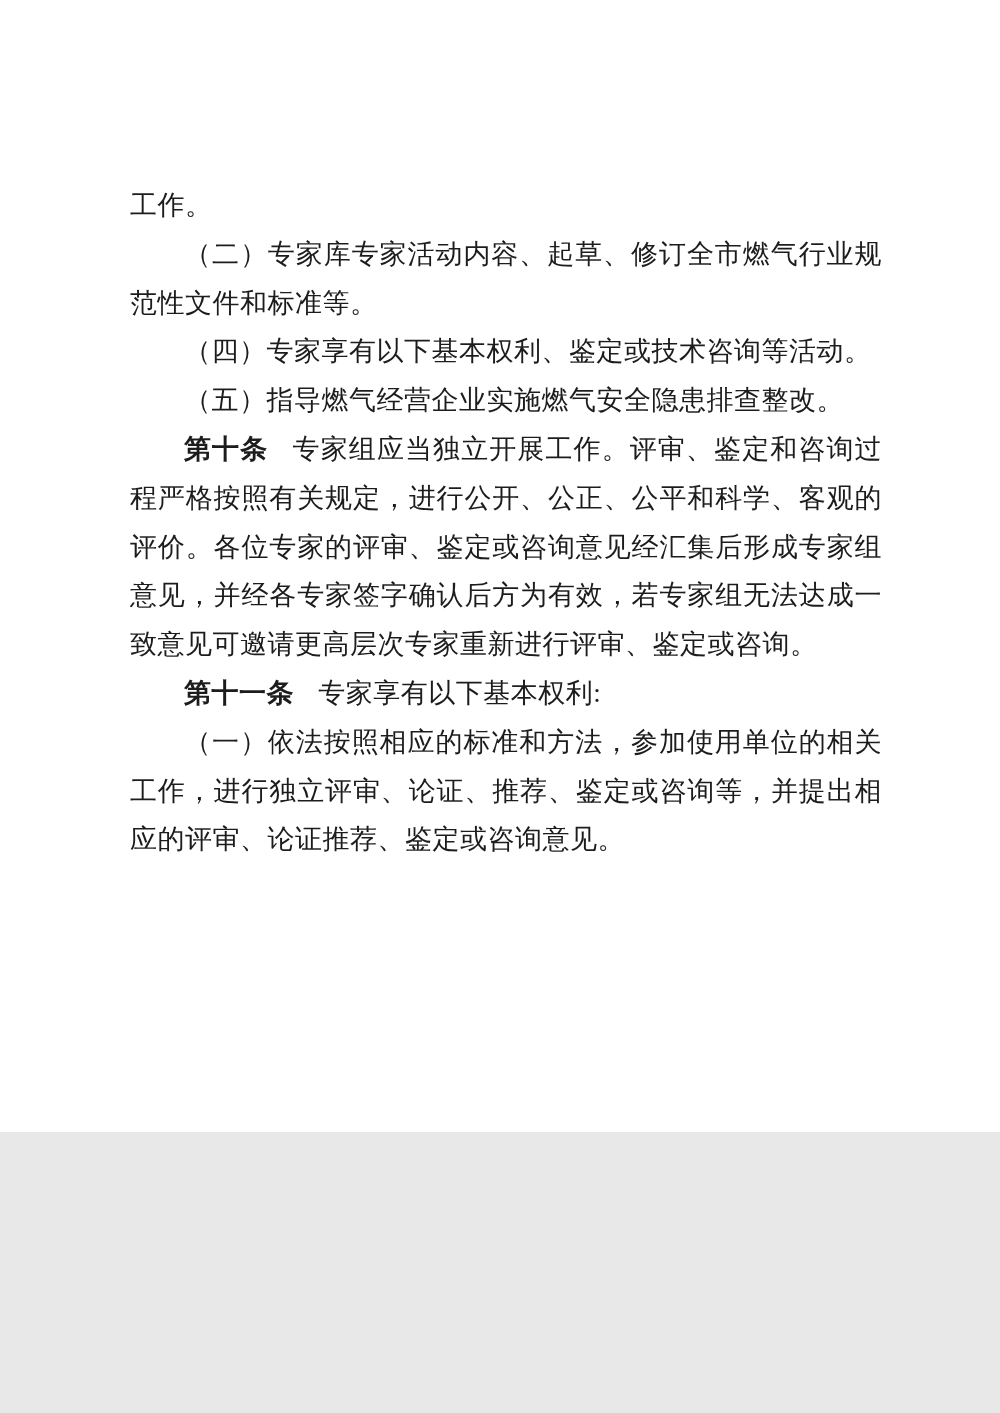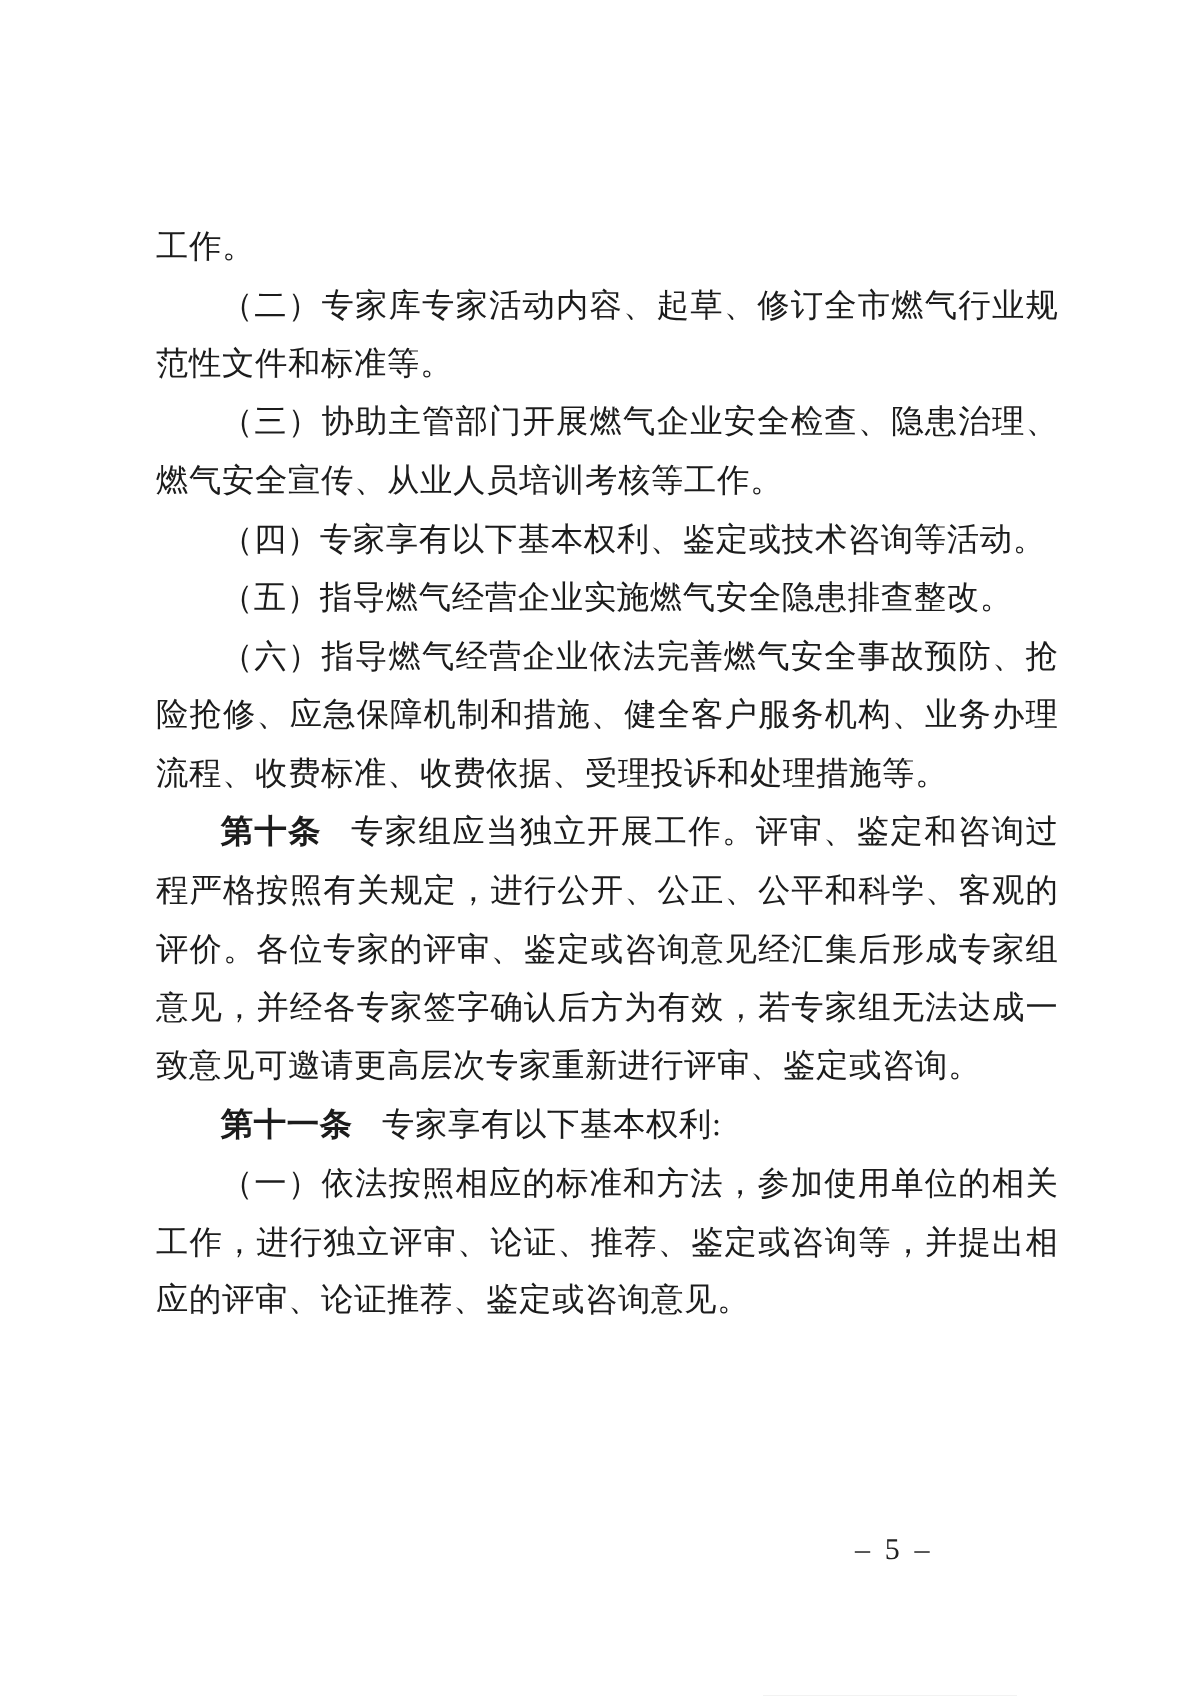--- a/index.html
+++ b/index.html
@@ -3,21 +3,21 @@
 <meta charset="utf-8">
 <style>
   html, body {
     margin: 0;
     padding: 0;
     background: #e8e8e8;
   }
   .page {
     position: relative;
     width: 1000px;
-    height: 1413px;
+    height: 1132px;
     margin: 0 auto;
     background: #ffffff;
     font-family: "Liberation Serif", serif;
     color: #1c1c1c;
     overflow: hidden;
   }
   .content {
     position: absolute;
     left: 130px;
     top: 181px;
@@ -55,27 +55,25 @@
 
 <div class="page">
   <div class="content">
 
     <p class="para no-indent">工作。</p>
 
 
 
     <p class="para">（二）专家库专家活动内容、起草、修订全市燃气行业规范性文件和标准等。</p>
 
-    <p class="para">（三）协助主管部门开展燃气企业安全检查、隐患治理、燃气安全宣传、从业人员培训考核等工作。</p>
 
     <p class="para">（四）专家享有以下基本权利、鉴定或技术咨询等活动。</p>
 
     <p class="para">（五）指导燃气经营企业实施燃气安全隐患排查整改。</p>
 
-    <p class="para">（六）指导燃气经营企业依法完善燃气安全事故预防、抢险抢修、应急保障机制和措施、健全客户服务机构、业务办理流程、收费标准、收费依据、受理投诉和处理措施等。</p>
 
     <p class="para"><span class="article-heading">第十条</span><span>专家组应当独立开展工作。评审、鉴定和咨询过程严格按照有关规定，进行公开、公正、公平和科学、客观的评价。各位专家的评审、鉴定或咨询意见经汇集后形成专家组意见，并经各专家签字确认后方为有效，若专家组无法达成一致意见可邀请更高层次专家重新进行评审、鉴定或咨询。</span></p>
 
     <p class="para"><span class="article-heading">第十一条</span><span>专家享有以下基本权利:</span></p>
 
     <p class="para">（一）依法按照相应的标准和方法，参加使用单位的相关工作，进行独立评审、论证、推荐、鉴定或咨询等，并提出相应的评审、论证推荐、鉴定或咨询意见。</p>
 
   </div>
 
   <div class="footer">

